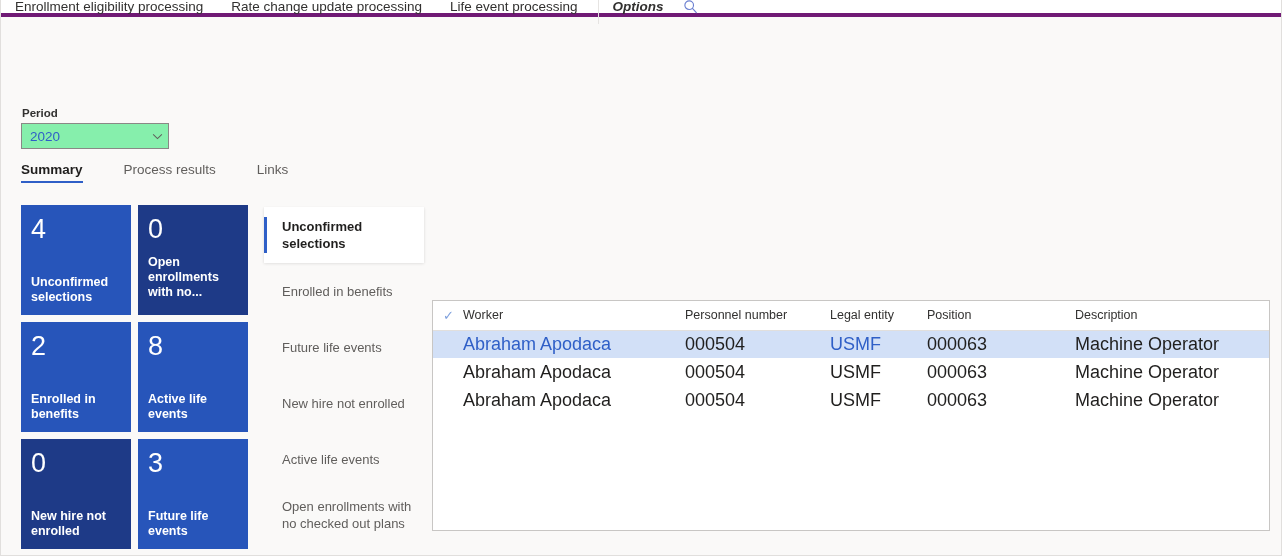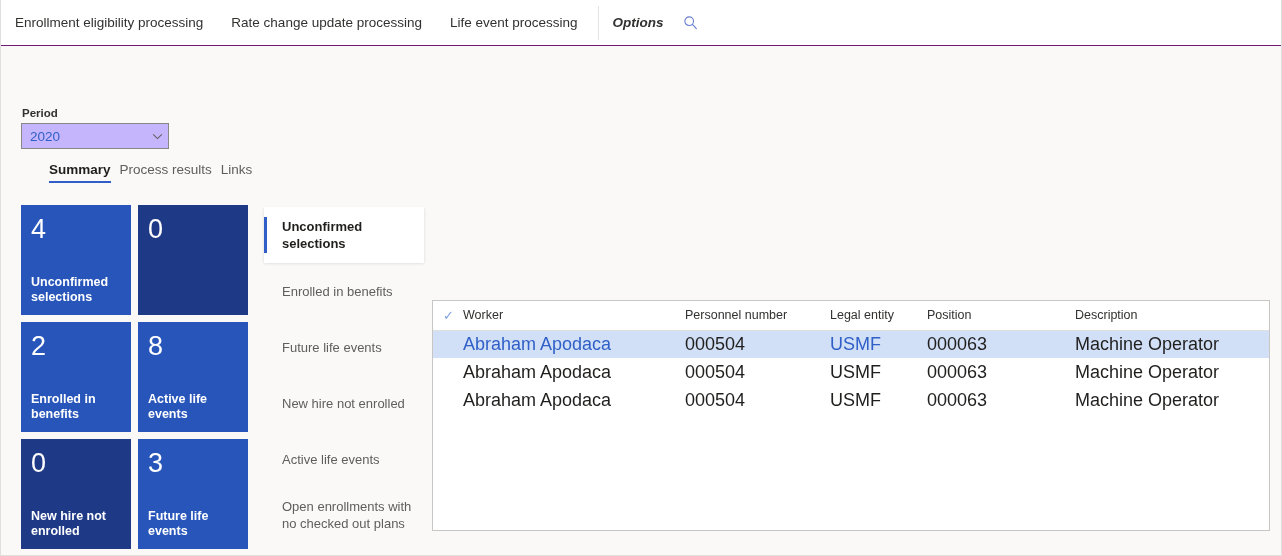--- a/index.html
+++ b/index.html
@@ -14,23 +14,23 @@
     width: 1282px; height: 556px;
     background: #faf9f8;
     border: 1px solid #e1dfdd;
     border-top: none;
     overflow: hidden;
   }
 
   
   .topnav {
     position: absolute; left: 0; top: 0;
-    width: 1282px; height: 46px;
+    width: 1282px; height: 17px;
     background: #ffffff;
-    border-bottom: 1px solid #701a75;
+    border-bottom: 4px solid #701a75;
     display: flex; align-items: center;
   }
   .nav-item {
     font-size: 13.5px;
     color: #323130;
     padding: 0 0 0 0;
     margin-left: 18px;
     margin-right: 10px;
     white-space: nowrap;
     cursor: pointer;
@@ -56,38 +56,38 @@
     color: #201f1e;
     letter-spacing: -0.2px;
   }
   .period-label {
     position: absolute; left: 21px; top: 107px;
     font-size: 11.5px; color: #323130; font-weight: 600;
   }
   .period-select {
     position: absolute; left: 20px; top: 123px;
     width: 148px; height: 26px;
-    background: #c4b5fd;
+    background: #86efac;
     border: 1px solid #8a8886;
     display: flex; align-items: center;
     cursor: pointer;
   }
   .period-value {
     font-size: 13.5px; color: #2f5fc7;
     padding-left: 8px; flex: 1;
   }
   .chev {
     width: 22px; display: flex; align-items: center; justify-content: center;
     color: #605e5c;
   }
 
   
   .tabs {
     position: absolute; left: 20px; top: 162px;
-    display: flex; align-items: flex-start; gap: 9px; margin-left: 28px;
+    display: flex; align-items: flex-start; gap: 41px;
   }
   .tab {
     font-size: 13.5px; color: #605e5c;
     padding-bottom: 6px; cursor: pointer; position: relative;
   }
   .tab.active { color: #201f1e; font-weight: 600; }
   .tab.active::after {
     content: ""; position: absolute;
     left: 0; right: 0; bottom: 0; height: 2px;
     background: #2f5fc7;
@@ -220,20 +220,21 @@
     <div class="tab">Links</div>
   </div>
 
   <div class="tiles">
     <div class="tile">
       <div class="tile-num">4</div>
       <div class="tile-label">Unconfirmed selections</div>
     </div>
     <div class="tile dark t-open">
       <div class="tile-num">0</div>
+      <div class="tile-label">Open enrollments with no...</div>
     </div>
     <div class="tile">
       <div class="tile-num">2</div>
       <div class="tile-label">Enrolled in benefits</div>
     </div>
     <div class="tile">
       <div class="tile-num">8</div>
       <div class="tile-label">Active life events</div>
     </div>
     <div class="tile dark">

